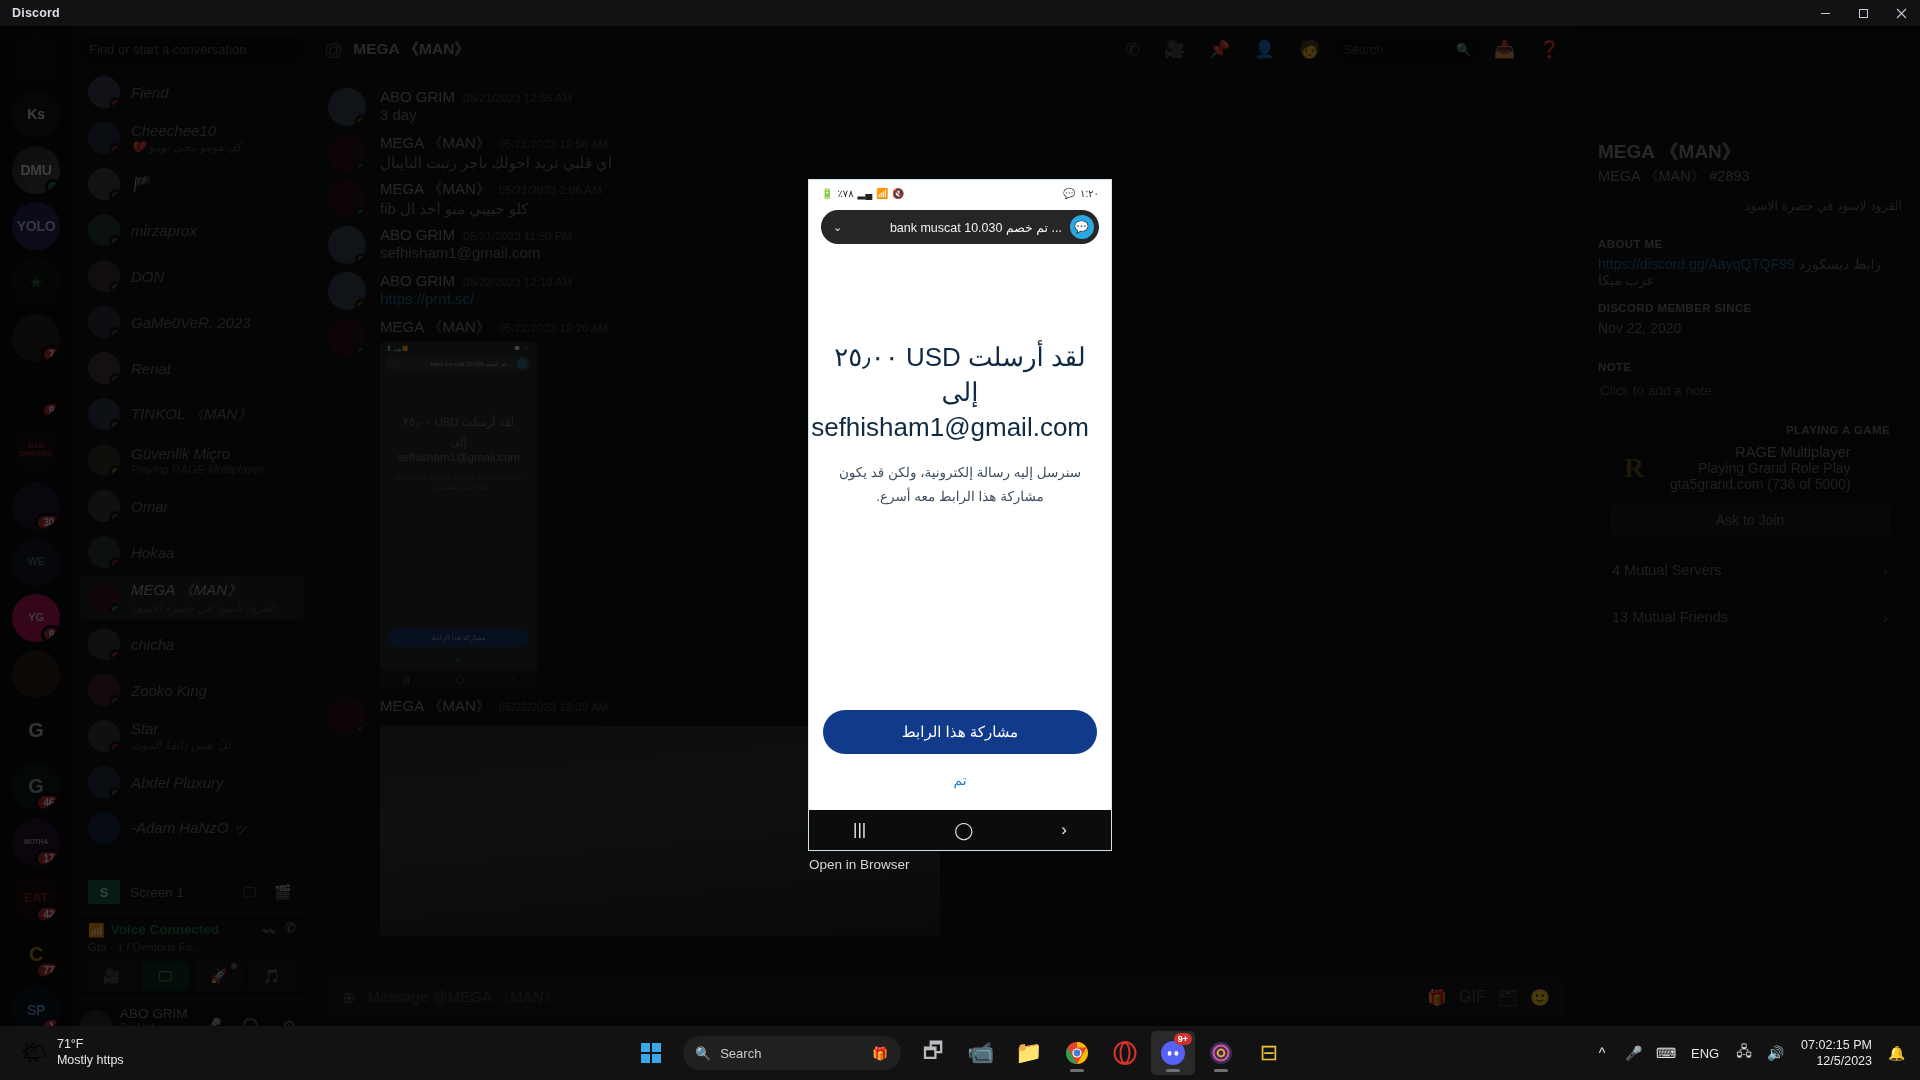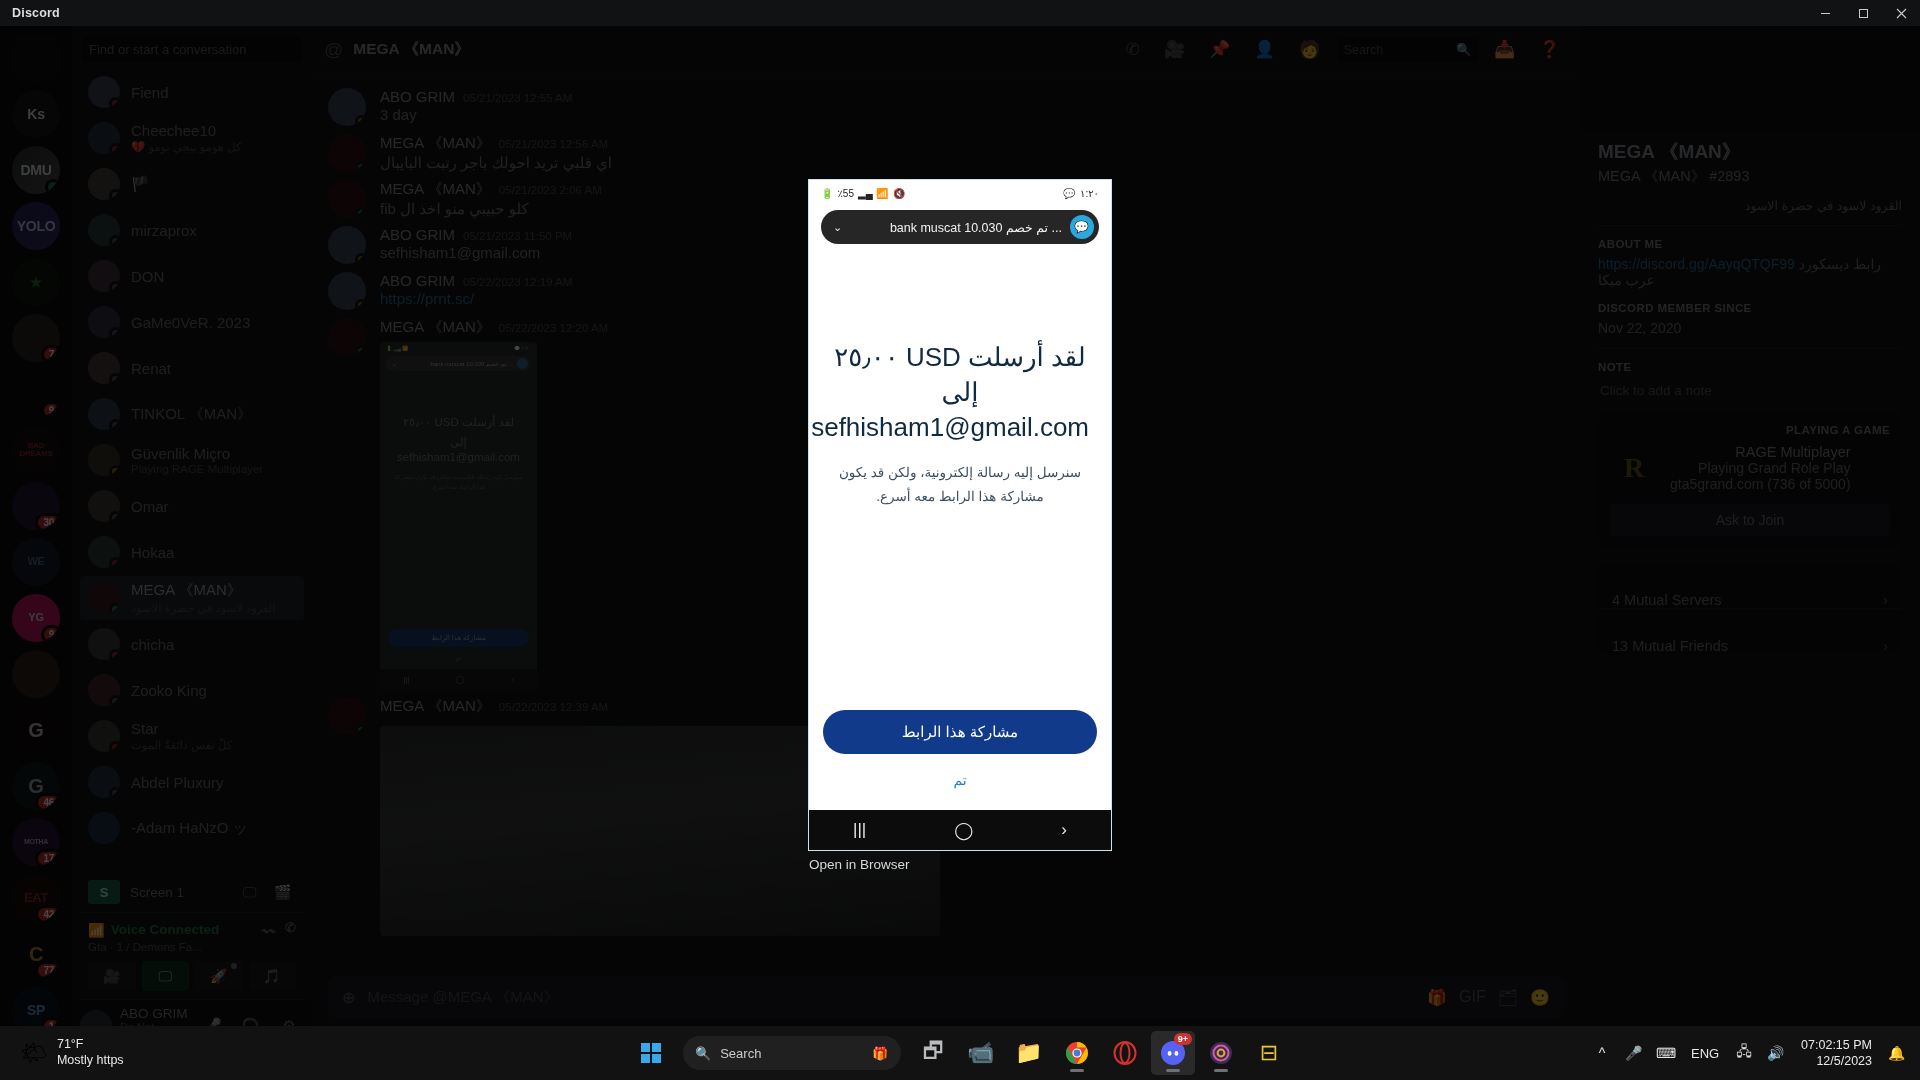--- a/index.html
+++ b/index.html
@@ -61,21 +61,21 @@
   .dmcol { width: 240px; background: #131417; display: flex; flex-direction: column; }
   .dm-search { padding: 10px 10px 8px; }
   .dm-search .box {
     height: 26px; background: #0b0c0e; border-radius: 4px;
     display: flex; align-items: center; padding: 0 7px;
     color: #5c5f66; font-size: 13px;
   }
   .dmlist { flex: 1; overflow: hidden; padding: 0 8px; position: relative; }
   .dm-row {
     height: 44px; display: flex; align-items: center; gap: 11px;
-    padding: 0 8px; border-radius: 4px; margin-bottom: 2px;
+    padding: 0 8px; border-radius: 4px; margin-bottom: 2px; font-style: italic;
   }
   .dm-row.active { background: #232428; }
   .av {
     width: 32px; height: 32px; border-radius: 50%; flex: 0 0 32px; position: relative;
     background: #2b2d31; overflow: hidden;
   }
   .av .st {
     position: absolute; right: -2px; bottom: -2px; width: 13px; height: 13px;
     border-radius: 50%; border: 3px solid #131417;
   }
@@ -166,21 +166,21 @@
   .pf-note { color: #57595f; font-size: 13.5px; padding: 4px 2px; }
   .pf-card { background: #0f1012; border-radius: 8px; margin: 10px 18px 0; padding: 12px; text-align: right; }
   .pf-game { display: flex; gap: 12px; margin-top: 8px; }
   .game-ico { width: 48px; height: 48px; border-radius: 8px; display:flex; align-items:center; justify-content:center;
      color: #6a5c16; font-size: 28px; font-weight: bold; font-family: "Liberation Serif", serif; }
   .game-l1 { color: #85878d; font-size: 14.5px; }
   .game-l2 { color: #6e7076; font-size: 14px; }
   .ask-btn { margin-top: 12px; height: 32px; background: #1b1c20; border-radius: 4px;
     display: flex; align-items: center; justify-content: center; color: #6c6e74; font-size: 14px; }
   .pf-list { background: #0f1012; border-radius: 8px; margin: 14px 18px 0; }
-  .pf-li { height: 46px; display: flex; align-items: flex-end; padding: 0 14px; color: #6e7076; font-size: 14.5px; }
+  .pf-li { height: 46px; display: flex; align-items: flex-start; padding: 0 14px; color: #6e7076; font-size: 14.5px; }
   .pf-li + .pf-li { border-top: 1px solid #1b1c1f; }
   .pf-li .chev { margin-left: auto; color: #5c5e64; font-size: 15px; }
 
   
   .scrim { position: absolute; inset: 26px 0 54px 0; background: rgba(0,0,0,.72); }
   .phone {
     position: absolute; left: 809px; top: 180px; width: 302px; height: 670px;
     background: #fff; overflow: hidden; box-shadow: 0 0 0 1px #cfe3ee;
   }
   .ph-status { height: 26px; display: flex; align-items: center; justify-content: space-between; padding: 0 12px; }
@@ -724,21 +724,21 @@
       </div>
     </div>
   </div>
 
   <div class="scrim"></div>
 
   <div class="phone">
     <div class="ph-status">
       <div class="l">
         <span>🔋</span>
-        <span>٪55</span>
+        <span>٪٧٨</span>
         <span>▂▄</span>
         <span>📶</span>
         <span>🔇</span>
       </div>
       <div class="r">
         <span>💬</span>
         <span>١:٢٠</span>
       </div>
     </div>
 

